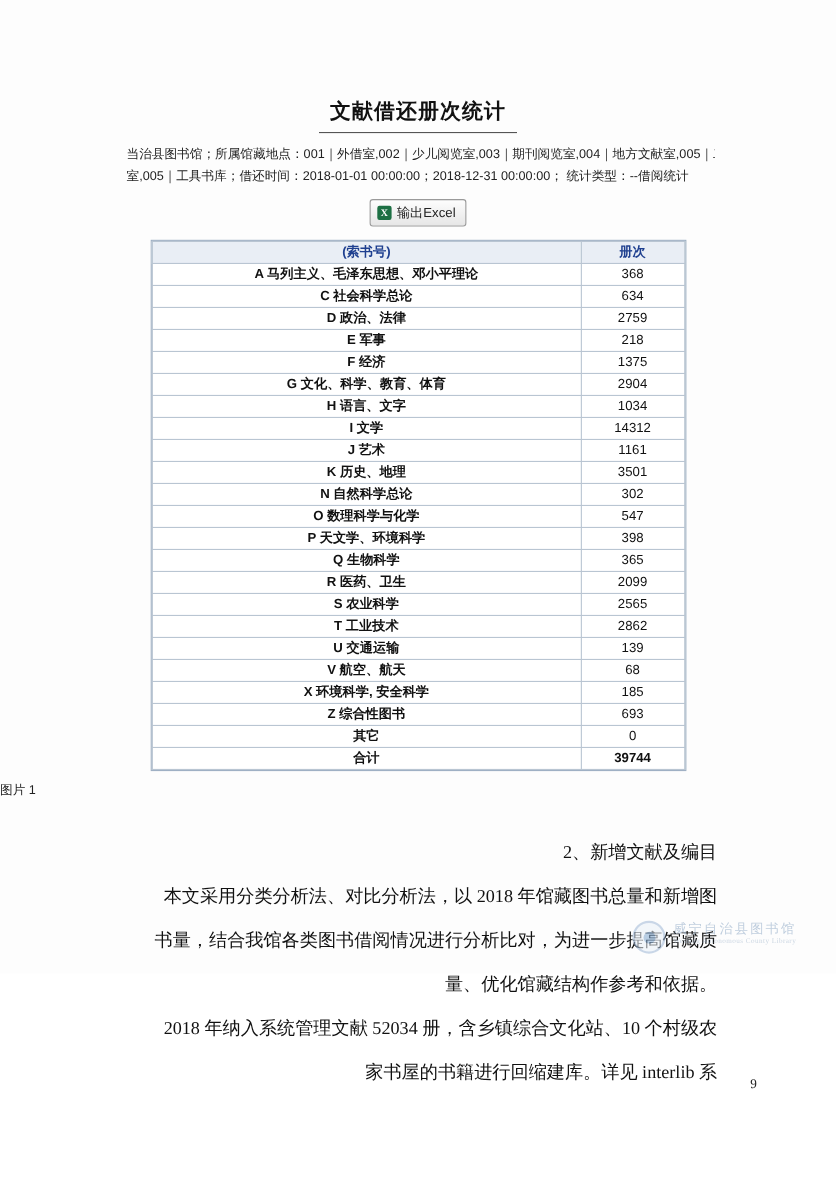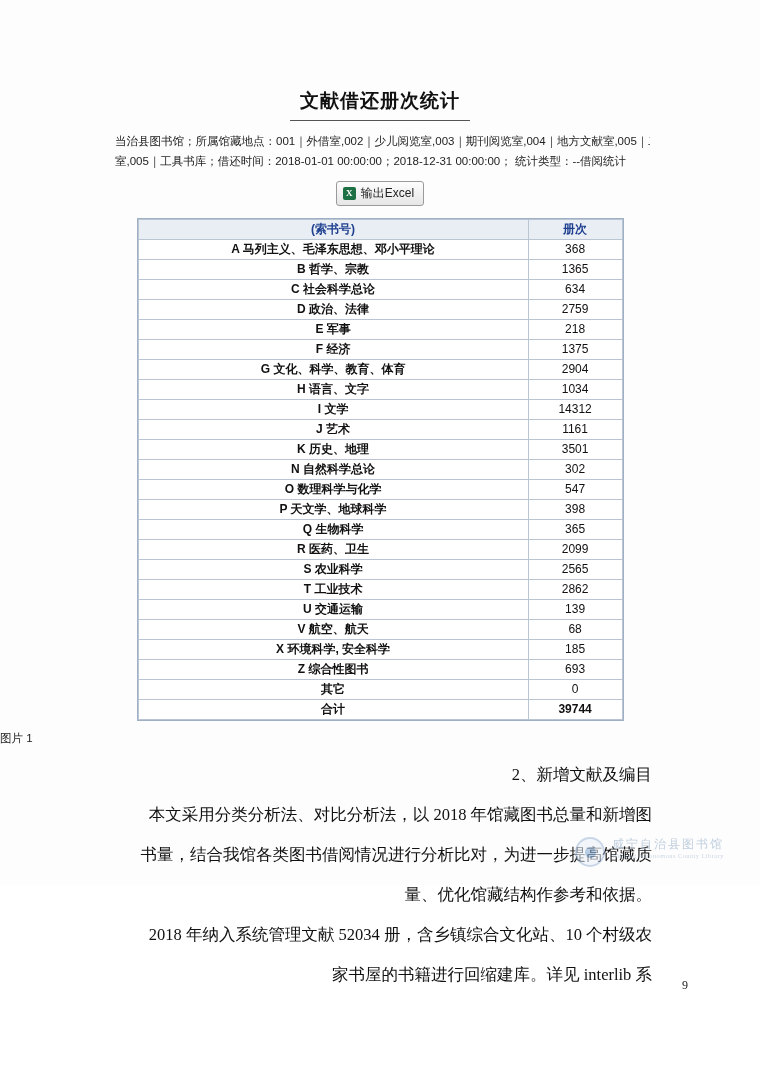--- a/index.html
+++ b/index.html
@@ -220,24 +220,20 @@
             <th class="c-name">(索书号)</th>
             <th class="c-val">册次</th>
           </tr>
         </thead>
         <tbody id="stat-body">
             <tr>
               <td class="c-name">A 马列主义、毛泽东思想、邓小平理论</td>
               <td class="c-val">368</td>
             </tr>
             <tr>
-              <td class="c-name">B 哲学、宗教</td>
-              <td class="c-val">1365</td>
-            </tr>
-            <tr>
               <td class="c-name">C 社会科学总论</td>
               <td class="c-val">634</td>
             </tr>
             <tr>
               <td class="c-name">D 政治、法律</td>
               <td class="c-val">2759</td>
             </tr>
             <tr>
               <td class="c-name">E 军事</td>
               <td class="c-val">218</td>
@@ -268,21 +264,21 @@
             </tr>
             <tr>
               <td class="c-name">N 自然科学总论</td>
               <td class="c-val">302</td>
             </tr>
             <tr>
               <td class="c-name">O 数理科学与化学</td>
               <td class="c-val">547</td>
             </tr>
             <tr>
-              <td class="c-name">P 天文学、地球科学</td>
+              <td class="c-name">P 天文学、环境科学</td>
               <td class="c-val">398</td>
             </tr>
             <tr>
               <td class="c-name">Q 生物科学</td>
               <td class="c-val">365</td>
             </tr>
             <tr>
               <td class="c-name">R 医药、卫生</td>
               <td class="c-val">2099</td>
             </tr>

